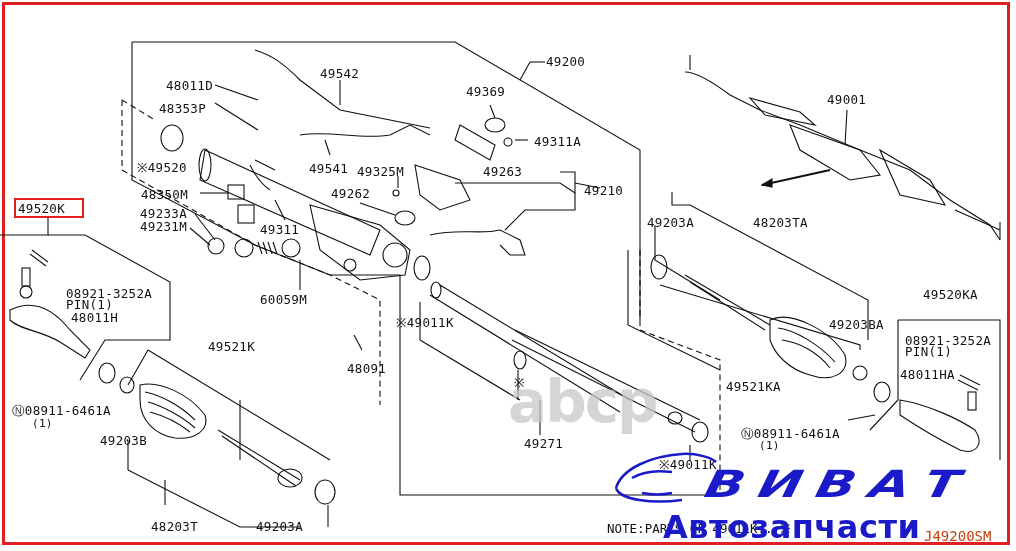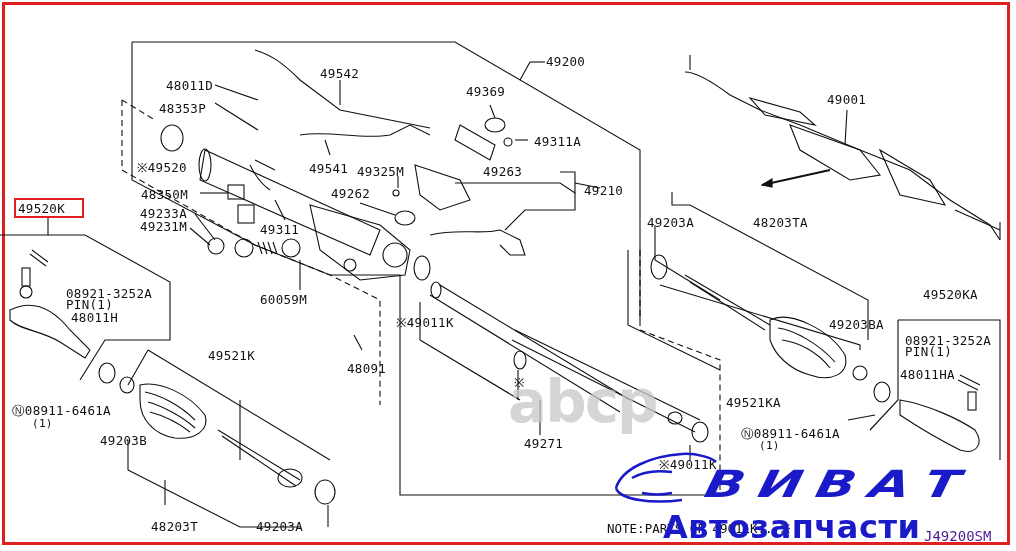--- a/index.html
+++ b/index.html
@@ -6,21 +6,21 @@
   body{width:1016px;height:551px;position:relative;overflow:hidden;font-family:"DejaVu Sans Mono","Liberation Mono",monospace;}
   .frame{position:absolute;left:2px;top:2px;width:1008px;height:543px;border:3px solid #e02020;box-sizing:border-box;}
   svg.diagram{position:absolute;left:0;top:0;width:1016px;height:551px;}
   .lbl{position:absolute;font-family:"DejaVu Sans Mono","Liberation Mono",monospace;font-size:12.5px;line-height:13px;color:#111;white-space:pre;letter-spacing:0.3px;}
   .lbl.small{font-size:11px;line-height:11px;}
   .hl{position:absolute;left:14px;top:198px;width:70px;height:20px;border:2px solid #e02020;box-sizing:border-box;}
   .wm{position:absolute;left:508px;top:368px;font-family:"DejaVu Sans","Liberation Sans",sans-serif;font-size:58px;font-weight:bold;color:#c8c8c8;opacity:.75;letter-spacing:-2px;}
   .brand{position:absolute;left:710px;top:462px;font-family:"DejaVu Sans","Liberation Sans",sans-serif;font-size:52px;font-weight:bold;font-style:italic;color:#1a1ac8;letter-spacing:14px;transform:skewX(-12deg) scaleY(0.72);transform-origin:left top;}
   .brand-sub{position:absolute;left:648px;top:508px;font-family:"DejaVu Sans","Liberation Sans",sans-serif;font-size:32px;font-weight:bold;color:#1a1ac8;letter-spacing:0.5px;margin-left:15px;}
   .note{position:absolute;left:607px;top:520px;font-size:12.5px;color:#111;}
-  .code{position:absolute;left:924px;top:528px;font-size:14px;color:#4c1d95;}
+  .code{position:absolute;left:924px;top:528px;font-size:14px;color:#c2410c;}
 </style>
 </head>
 <body>
 
 <div class="frame"></div>
 
 <svg class="diagram" viewBox="0 0 1016 551" fill="none" stroke="#111" stroke-width="1.1">
 
   <g>
     <polyline points="132,42 455,42 640,150 640,320"></polyline>
@@ -173,32 +173,32 @@
 <span class="lbl" style="left:534px;top:135px">49311A</span>
 <span class="lbl" style="left:483px;top:165px">49263</span>
 <span class="lbl" style="left:584px;top:184px">49210</span>
 <span class="lbl" style="left:827px;top:93px">49001</span>
 <span class="lbl" style="left:66px;top:287px">08921-3252A</span>
 <span class="lbl" style="left:66px;top:298px">PIN(1)</span>
 <span class="lbl" style="left:71px;top:311px">48011H</span>
 <span class="lbl" style="left:12px;top:404px">Ⓝ08911-6461A</span>
 <span class="lbl small" style="left:32px;top:418px">(1)</span>
 <span class="lbl" style="left:100px;top:434px">49203B</span>
-<span class="lbl" style="left:208px;top:349px">49521K</span>
+<span class="lbl" style="left:208px;top:340px">49521K</span>
 <span class="lbl" style="left:151px;top:520px">48203T</span>
 <span class="lbl" style="left:256px;top:520px">49203A</span>
 <span class="lbl" style="left:347px;top:362px">48091</span>
 <span class="lbl" style="left:396px;top:316px">※49011K</span>
 <span class="lbl" style="left:514px;top:376px">※</span>
 <span class="lbl" style="left:524px;top:437px">49271</span>
 <span class="lbl" style="left:659px;top:458px">※49011K</span>
 <span class="lbl" style="left:647px;top:216px">49203A</span>
 <span class="lbl" style="left:753px;top:216px">48203TA</span>
 <span class="lbl" style="left:829px;top:318px">49203BA</span>
-<span class="lbl" style="left:726px;top:396px">49521KA</span>
+<span class="lbl" style="left:726px;top:380px">49521KA</span>
 <span class="lbl" style="left:923px;top:288px">49520KA</span>
 <span class="lbl" style="left:905px;top:334px">08921-3252A</span>
 <span class="lbl" style="left:905px;top:345px">PIN(1)</span>
 <span class="lbl" style="left:900px;top:368px">48011HA</span>
 <span class="lbl" style="left:741px;top:427px">Ⓝ08911-6461A</span>
 <span class="lbl small" style="left:759px;top:440px">(1)</span>
 
 <span class="note">NOTE:PARTS OF 49011K...※</span>
 <span class="code">J49200SM</span>
 

